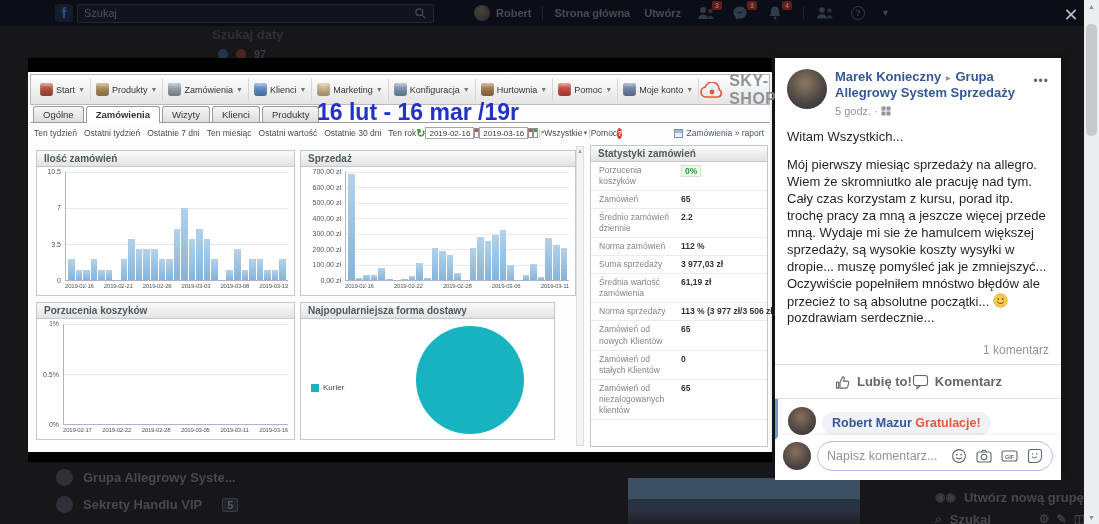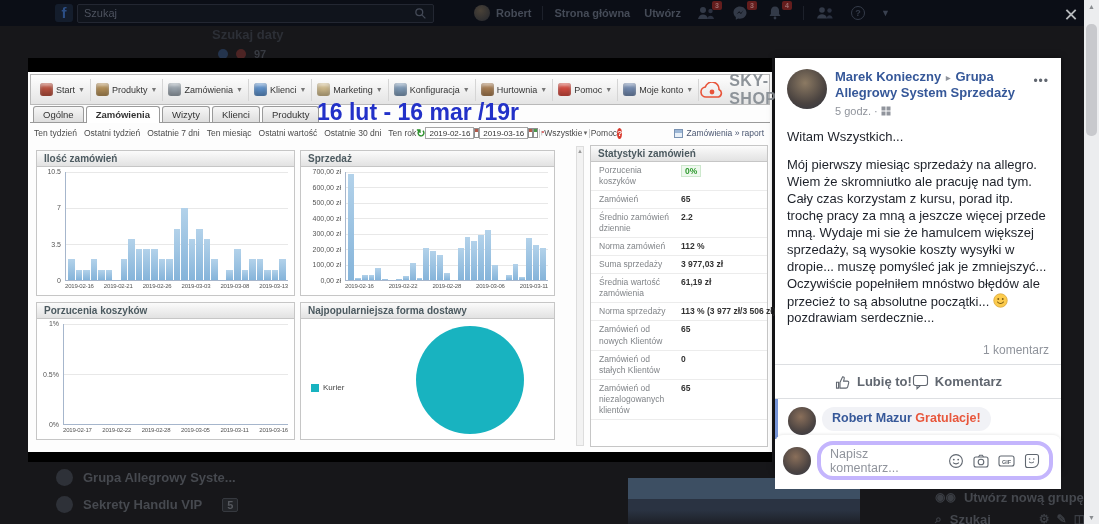--- a/index.html
+++ b/index.html
@@ -93,21 +93,21 @@
   .ds-report{position:absolute;right:8px;top:56px;display:flex;align-items:center;gap:4px;
              font-size:8.5px;color:#4a5670;}
   .repicon{width:9px;height:9px;border:1px solid #7a93b3;background:linear-gradient(#9db7d6 0 3px,#e8f0f8 3px);}
 
   
   .panel{position:absolute;border:1px solid #c6c6c6;background:#fff;}
   .phead{height:16px;background:linear-gradient(#fbfbfb,#e2e2e2);border-bottom:1px solid #c6c6c6;
          font-size:10px;font-weight:bold;color:#4c5a60;padding:2px 7px 0;}
   .pbody{position:relative;height:calc(100% - 17px);}
   #panel-qty{left:8px;top:78px;width:259px;height:146px;}
-  #panel-sales{left:272px;top:78px;width:255px;height:146px;}
+  #panel-sales{left:272px;top:78px;width:276px;height:146px;}
   #panel-carts{left:8px;top:230px;width:259px;height:138px;}
   #panel-delivery{left:272px;top:230px;width:255px;height:138px;}
 
   .chart{position:absolute;left:2px;right:6px;top:5px;bottom:2px;display:flex;}
   .yax{position:relative;flex:0 0 auto;margin-bottom:11px;}
   .ytick{position:absolute;right:4px;font-size:7px;color:#555;white-space:nowrap;}
   .pcol{flex:1;display:flex;flex-direction:column;min-width:0;}
   .plot{flex:1;position:relative;border-left:1px solid #a6b6cc;border-bottom:1px solid #a6b6cc;}
   .gl{position:absolute;left:0;right:0;height:1px;background:#e8e8e8;}
   .bars{position:absolute;left:2px;right:2px;top:0;bottom:0;display:flex;align-items:flex-end;gap:1px;}
@@ -142,29 +142,29 @@
   .p-meta{margin-top:3px;font-size:11px;color:#90949c;display:flex;align-items:center;gap:3px;}
   .p-options{position:absolute;right:12px;top:16px;color:#616770;font-size:12px;letter-spacing:1px;cursor:pointer;}
   .p-body{padding:10px 12px 0;font-size:13px;color:#1d2129;line-height:1.3;}
   .p-body p{margin:0 0 12px;}
   .emoji{display:inline-block;vertical-align:-2px;}
   .p-spacer{flex:1;}
   .p-count{padding:4px 12px 7px;text-align:right;font-size:12px;color:#90949c;cursor:pointer;}
   .p-actions{border-top:1px solid #dddfe2;border-bottom:1px solid #dddfe2;display:flex;justify-content:center;
              padding:8px 0;}
   .p-act{display:flex;align-items:center;gap:6px;font-size:13px;font-weight:bold;color:#616770;cursor:pointer;}
-  .p-comments{border-left:3px solid #7795d8;padding:8px 10px 4px;display:flex;gap:6px;align-items:flex-start;}
+  .p-comments{border-left:3px solid #7795d8;padding:8px 10px 4px;display:flex;gap:6px;align-items:flex-end;}
   .c-avatar{width:28px;height:28px;border-radius:50%;flex:0 0 auto;
             background:radial-gradient(circle at 45% 35%,#8a6f5a,#4c4442 60%,#333845);}
   .c-bubble{background:#f1f2f6;border-radius:14px;padding:4px 10px;font-size:12.5px;line-height:1.25;}
   .c-author{font-weight:bold;color:#365899;}
   .c-text{color:#e8573c;font-weight:bold;}
   .p-composer{margin-top:-4px;background:#fff;display:flex;align-items:center;gap:6px;padding:6px 8px 9px;
               box-shadow:0 -1px 3px rgba(0,0,0,.08);border-radius:8px 8px 0 0;}
-  .pill{flex:1;height:39px;border:4px solid #c4b5fd;border-radius:16px;display:flex;align-items:center;
+  .pill{flex:1;height:30px;border:1px solid #c4b5fd;border-radius:16px;display:flex;align-items:center;
         padding:0 9px;gap:8px;}
   .pill .ph{flex:1;font-size:12.5px;color:#90949c;}
   .pill-icons{display:flex;gap:9px;align-items:center;}
   .pill-icons svg{display:block;cursor:pointer;}
 </style>
 </head>
 <body>
 
 <div class="screen">
 

